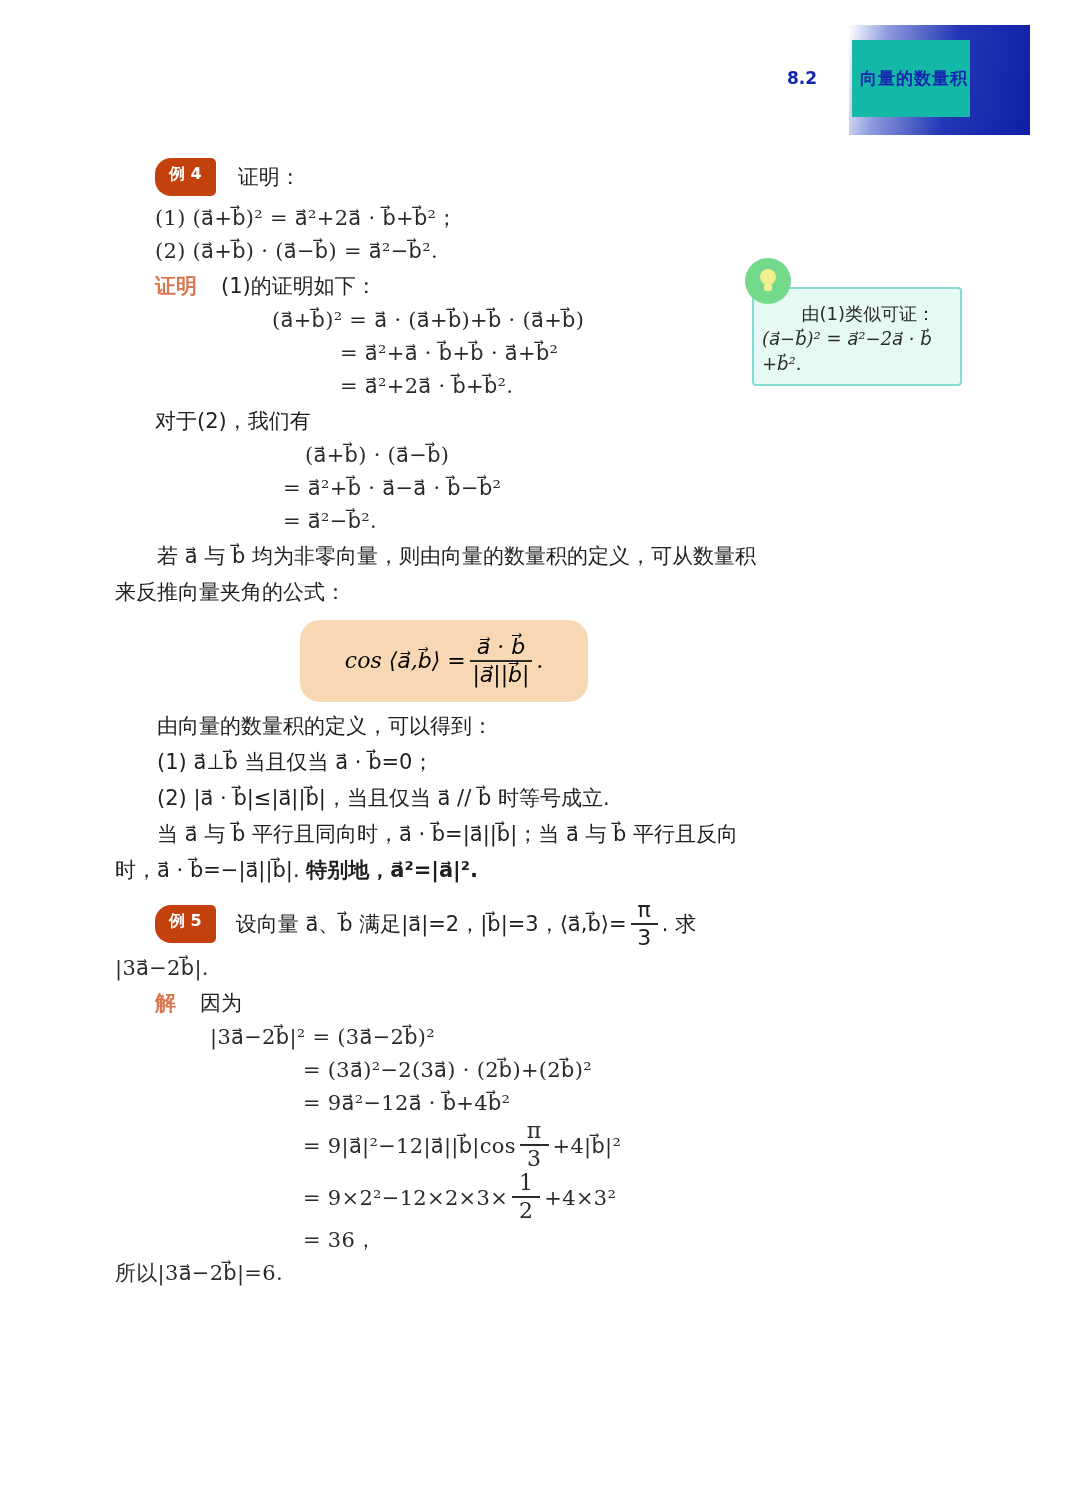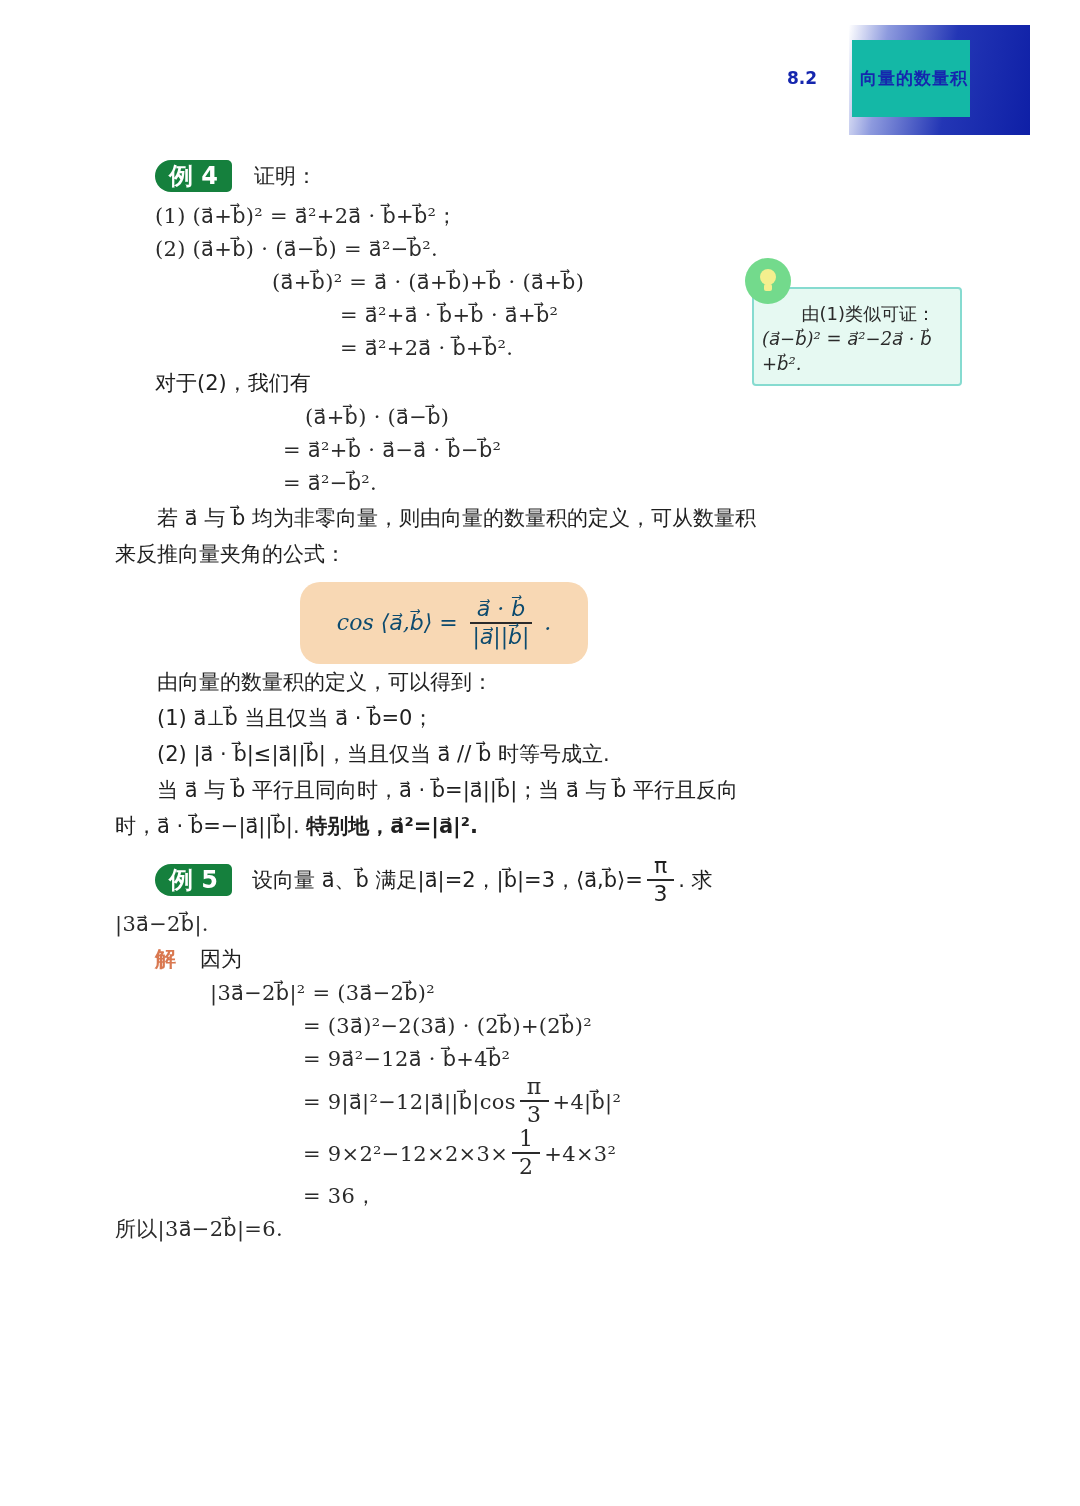--- a/index.html
+++ b/index.html
@@ -9,44 +9,44 @@
   
   .header-band{position:absolute;left:849px;top:25px;width:181px;height:110px;
       background:linear-gradient(100deg,#ffffff 0%,#8d9ade 20%,#2336b5 55%,#0e1fa6 100%);}
   .header-white{position:absolute;left:852px;top:40px;width:118px;height:77px;background:#14b8a6;
       display:flex;align-items:center;}
   .header-title{color:#1526ae;font-weight:bold;font-size:17px;letter-spacing:1px;padding-left:8px;}
   .header-section{position:absolute;left:787px;top:68px;color:#1526ae;font-weight:bold;font-size:17px;}
 
   
   .main{position:absolute;left:115px;top:156px;width:645px;font-size:21px;line-height:36px;}
-  .badge{display:inline-block;background:#15803d;color:#fff;font-weight:bold;
-      border-radius:16px 5px 5px 16px;padding:0 14px 0 14px;font-size:24px;line-height:32px;}
+  .badge{display:inline-block;background:#c2410c;color:#fff;font-weight:bold;
+      border-radius:16px 5px 5px 16px;padding:0 14px 6px 14px;font-size:16px;line-height:32px;}
   .ex-header{display:flex;align-items:center;gap:22px;margin:2px 0 6px 40px;}
   .label-orange{color:#d97850;font-weight:bold;}
   .proof-row{margin-left:40px;display:flex;gap:24px;}
   .eq{font-family:"DejaVu Serif","DejaVu Sans",serif;letter-spacing:.3px;
       line-height:33px;color:#2a2a2a;}
   .ml40{margin-left:40px;}  .ml95{margin-left:95px;}
   .ml157{margin-left:157px;} .ml168{margin-left:168px;}
   .ml188{margin-left:188px;} .ml190{margin-left:190px;} .ml225{margin-left:225px;}
   .para{margin:0;text-indent:2em;line-height:36px;}
   .para b{font-weight:bold;}
 
   
   .frac{display:inline-flex;flex-direction:column;align-items:center;vertical-align:middle;
       margin:0 4px;line-height:22px;font-size:22px;}
   .frac .num{border-bottom:2px solid #2a2a2a;padding:0 7px 2px;}
   .frac .den{padding-top:2px;}
   .flexline{display:flex;line-height:52px;}
 
   
-  .formula-box{margin:10px 0 0 185px;width:268px;background:#f8d8b4;border-radius:20px;
+  .formula-box{margin:10px 0 6px 185px;width:268px;background:#f8d8b4;border-radius:20px;
       padding:16px 10px;display:flex;align-items:center;justify-content:center;
-      font-family:"DejaVu Serif","DejaVu Sans",serif;font-style:italic;font-size:22px;color:#0c4a6e;gap:8px;}
+      font-family:"DejaVu Serif","DejaVu Sans",serif;font-style:italic;font-size:22px;color:#000000;}
 
   
   .tip{position:absolute;left:752px;top:287px;width:190px;background:#e6f9f2;
       border:2px solid #86dbd0;border-radius:4px;font-size:18px;line-height:25px;
       padding:12px 8px 8px 8px;color:#2a2a2a;}
   .tip-line1{text-indent:2.2em;}
   .tip-eq{font-family:"DejaVu Serif","DejaVu Sans",serif;font-style:italic;}
   .tip-bulb{position:absolute;left:745px;top:258px;width:46px;height:46px;border-radius:50%;
       background:#73da8c;display:flex;align-items:center;justify-content:center;z-index:3;}
 
@@ -84,20 +84,24 @@
 
   <div class="main">
 
     <div class="ex-header">
       <span class="badge">例 4</span>
       <span>证明：</span>
     </div>
     <div class="eq ml40">(1) (a⃗+b⃗)² = a⃗²+2a⃗ · b⃗+b⃗²；</div>
     <div class="eq ml40">(2) (a⃗+b⃗) · (a⃗−b⃗) = a⃗²−b⃗².</div>
 
+    <div class="proof-row">
+      <span class="label-orange">证明</span>
+      <span>(1)的证明如下：</span>
+    </div>
     <div class="eq ml157">(a⃗+b⃗)² = a⃗ · (a⃗+b⃗)+b⃗ · (a⃗+b⃗)</div>
     <div class="eq ml225">= a⃗²+a⃗ · b⃗+b⃗ · a⃗+b⃗²</div>
     <div class="eq ml225">= a⃗²+2a⃗ · b⃗+b⃗².</div>
 
     <div class="ml40">对于(2)，我们有</div>
     <div class="eq ml190">(a⃗+b⃗) · (a⃗−b⃗)</div>
     <div class="eq ml168">= a⃗²+b⃗ · a⃗−a⃗ · b⃗−b⃗²</div>
     <div class="eq ml168">= a⃗²−b⃗².</div>
 
     <p class="para">若 a⃗ 与 b⃗ 均为非零向量，则由向量的数量积的定义，可从数量积来反推向量夹角的公式：</p>

